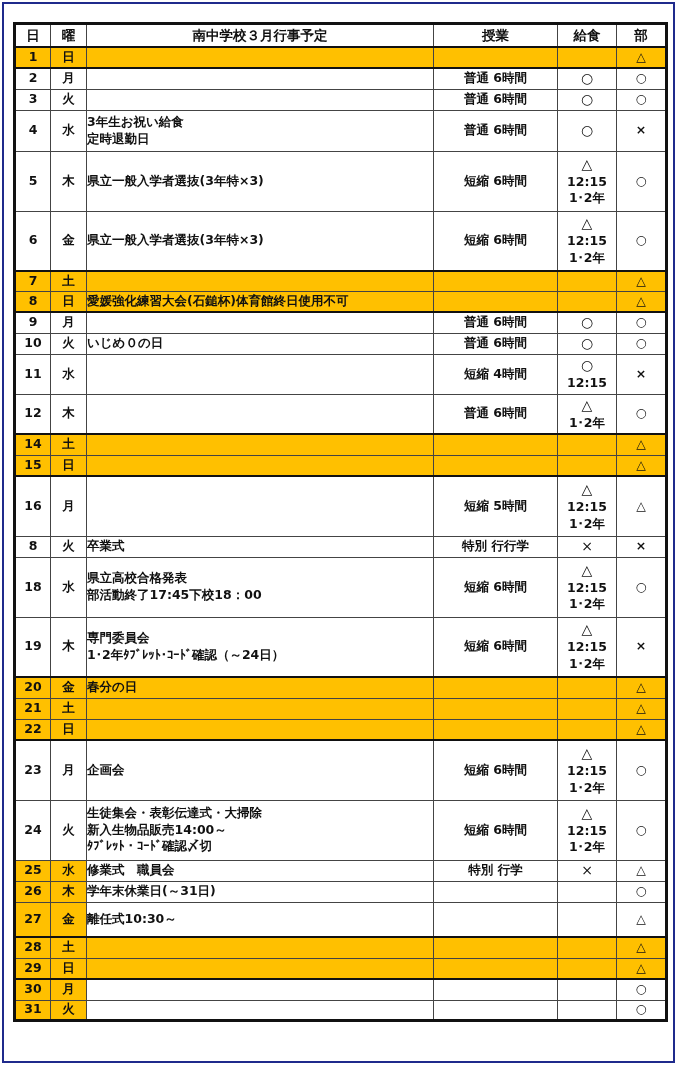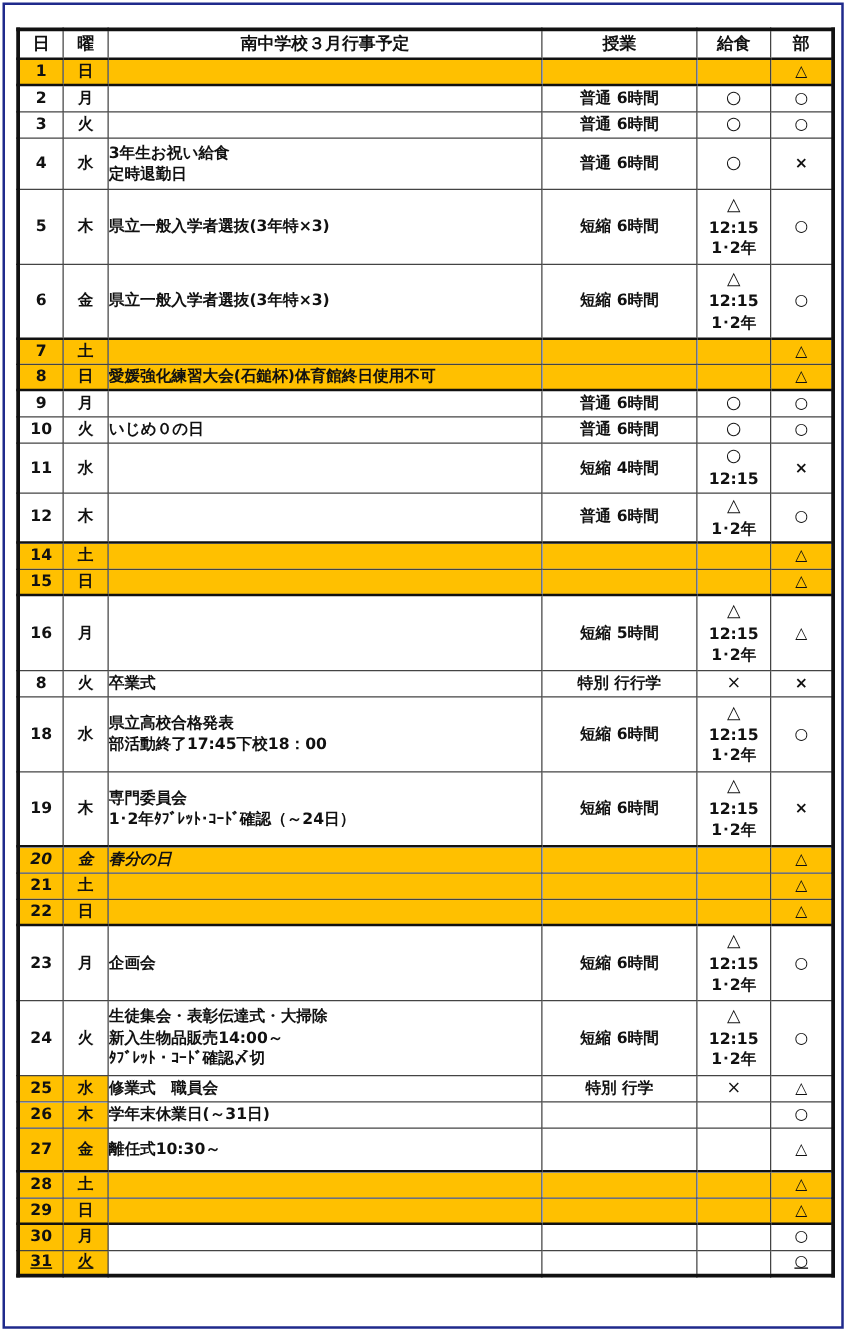--- a/index.html
+++ b/index.html
@@ -244,21 +244,21 @@
           <span class="line">1･2年ﾀﾌﾞﾚｯﾄ･ｺｰﾄﾞ確認（～24日）</span>
         </td>
         <td class="lesson">短縮 6時間</td>
         <td class="c lunch">
           <span class="line sym">△</span>
           <span class="line small">12:15</span>
           <span class="line small">1･2年</span>
         </td>
         <td class="c club">×</td>
       </tr>
-      <tr class="sep-top" style="height: 21px; font-style: italic;">
+      <tr class="sep-top" style="height: 21px;">
         <td class="c hol">20</td>
         <td class="c hol">金</td>
         <td class="desc hol">
           <span class="line">春分の日</span>
         </td>
         <td class="lesson hol"></td>
         <td class="c lunch hol"></td>
         <td class="c club hol">△</td>
       </tr>
       <tr style="height: 21px;">
@@ -356,21 +356,21 @@
         <td class="c club hol">△</td>
       </tr>
       <tr class="sep-top" style="height: 21px;">
         <td class="c hol">30</td>
         <td class="c hol">月</td>
         <td class="desc"></td>
         <td class="lesson"></td>
         <td class="c lunch"></td>
         <td class="c club">○</td>
       </tr>
-      <tr style="height: 20px; text-decoration: underline;">
+      <tr style="height: 20px;">
         <td class="c hol">31</td>
         <td class="c hol">火</td>
         <td class="desc"></td>
         <td class="lesson"></td>
         <td class="c lunch"></td>
         <td class="c club">○</td>
       </tr>
     </tbody>
 </table>
 

